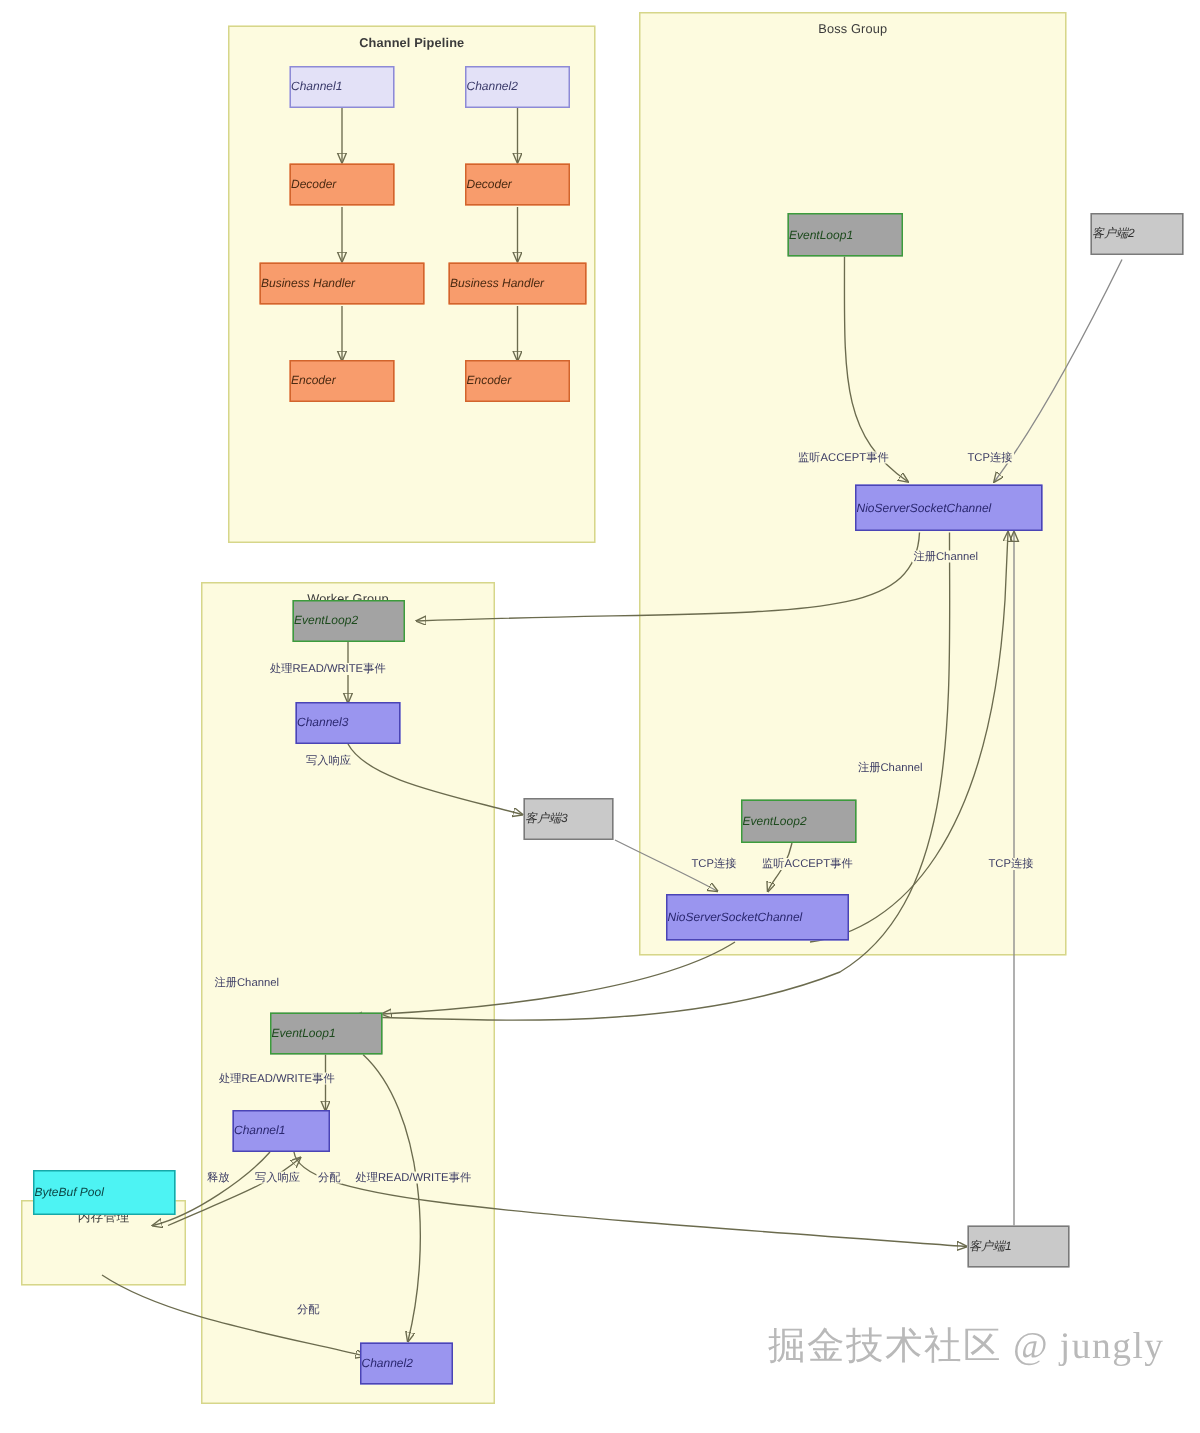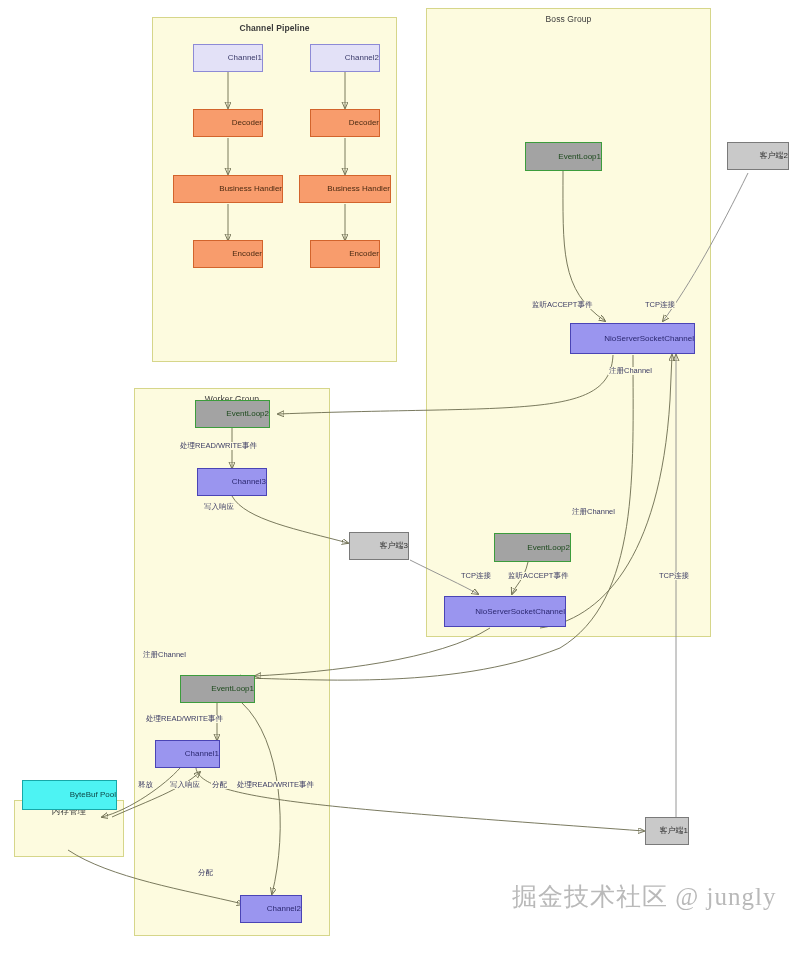--- a/index.html
+++ b/index.html
@@ -7,22 +7,22 @@
        font-family:"Liberation Sans","DejaVu Sans",sans-serif;}
   #stage{position:absolute;left:0;top:0;width:800px;height:955px;}
 
   
   .group{position:absolute;background:#fdfbdf;border:1px solid #d6d68a;box-sizing:border-box;}
   .group-title{position:absolute;left:0;right:0;top:5px;text-align:center;
                font-size:8.5px;color:#3b3b3b;letter-spacing:.1px;}
 
   
   .node{position:absolute;box-sizing:border-box;display:flex;align-items:center;
-        justify-content:flex-end;text-align:center;font-size:8px;line-height:1.15;
-        border:1px solid #555;}
+        justify-content:flex-start;text-align:center;font-size:8px;line-height:1.15;
+        border:1px solid #555;font-style:italic;}
   .n-lav  {background:#e3e1f7;border-color:#8d8ad6;color:#3a3a6a;}
   .n-orange{background:#f89c6c;border-color:#d2642c;color:#4a2a12;}
   .n-green{background:#a3a3a3;border-color:#3c9c3c;color:#1d4a1d;}
   .n-purple{background:#9a95ef;border-color:#4a44b5;color:#2b2870;}
   .n-gray {background:#c9c9c9;border-color:#7a7a7a;color:#2f2f2f;}
   .n-cyan {background:#4df3f3;border-color:#16a8a8;color:#0d4747;}
 
   
   .elabel{position:absolute;font-size:7.5px;color:#3c3c64;background:#fdfbdf;
           white-space:nowrap;padding:0 1px;line-height:1.1;}
@@ -169,21 +169,21 @@
   <div class="node n-cyan" style="left:22px;top:780px;width:95px;height:30px;">
     <span>ByteBuf Pool</span>
   </div>
 
   <div class="node n-gray" style="left:727px;top:142px;width:62px;height:28px;">
     <span>客户端2</span>
   </div>
   <div class="node n-gray" style="left:349px;top:532px;width:60px;height:28px;">
     <span>客户端3</span>
   </div>
-  <div class="node n-gray" style="left:645px;top:817px;width:44px;height:28px;">
+  <div class="node n-gray" style="left:645px;top:817px;width:68px;height:28px;">
     <span>客户端1</span>
   </div>
 
   <div class="elabel" style="left:531px;top:301px;">监听ACCEPT事件</div>
   <div class="elabel" style="left:644px;top:301px;">TCP连接</div>
   <div class="elabel" style="left:608px;top:367px;">注册Channel</div>
   <div class="elabel" style="left:571px;top:508px;">注册Channel</div>
   <div class="elabel" style="left:460px;top:572px;">TCP连接</div>
   <div class="elabel" style="left:507px;top:572px;">监听ACCEPT事件</div>
   <div class="elabel" style="left:658px;top:572px;">TCP连接</div>

